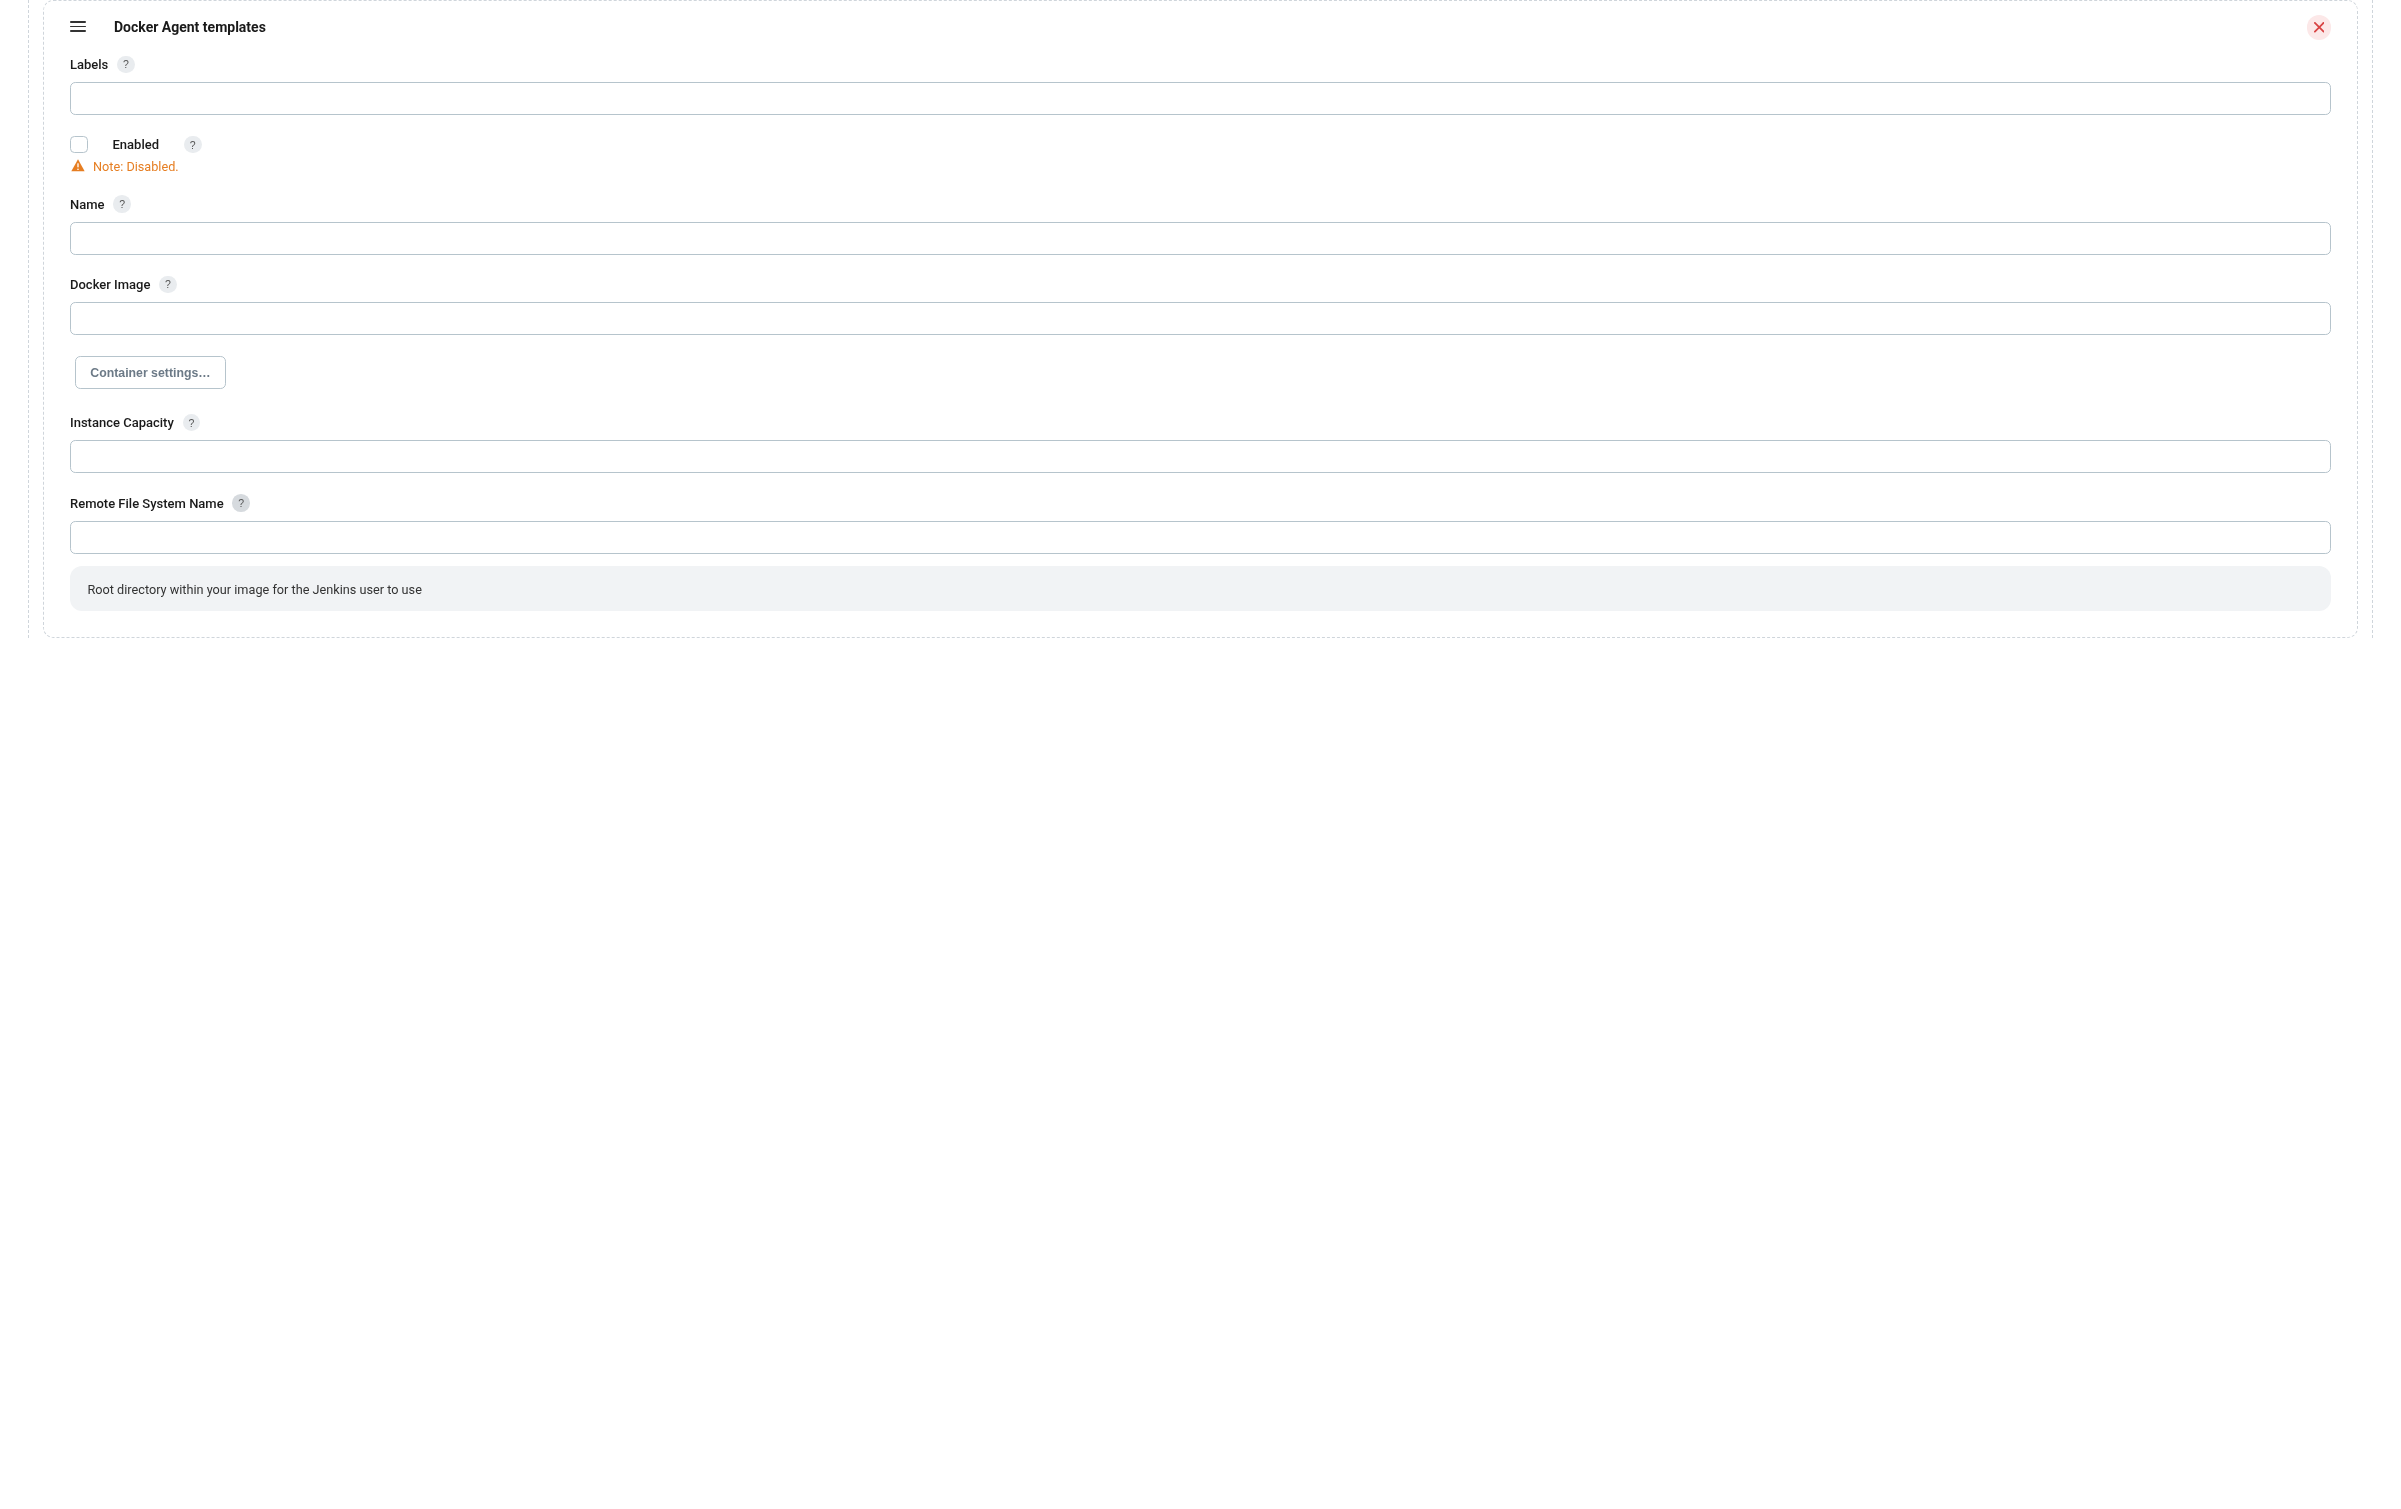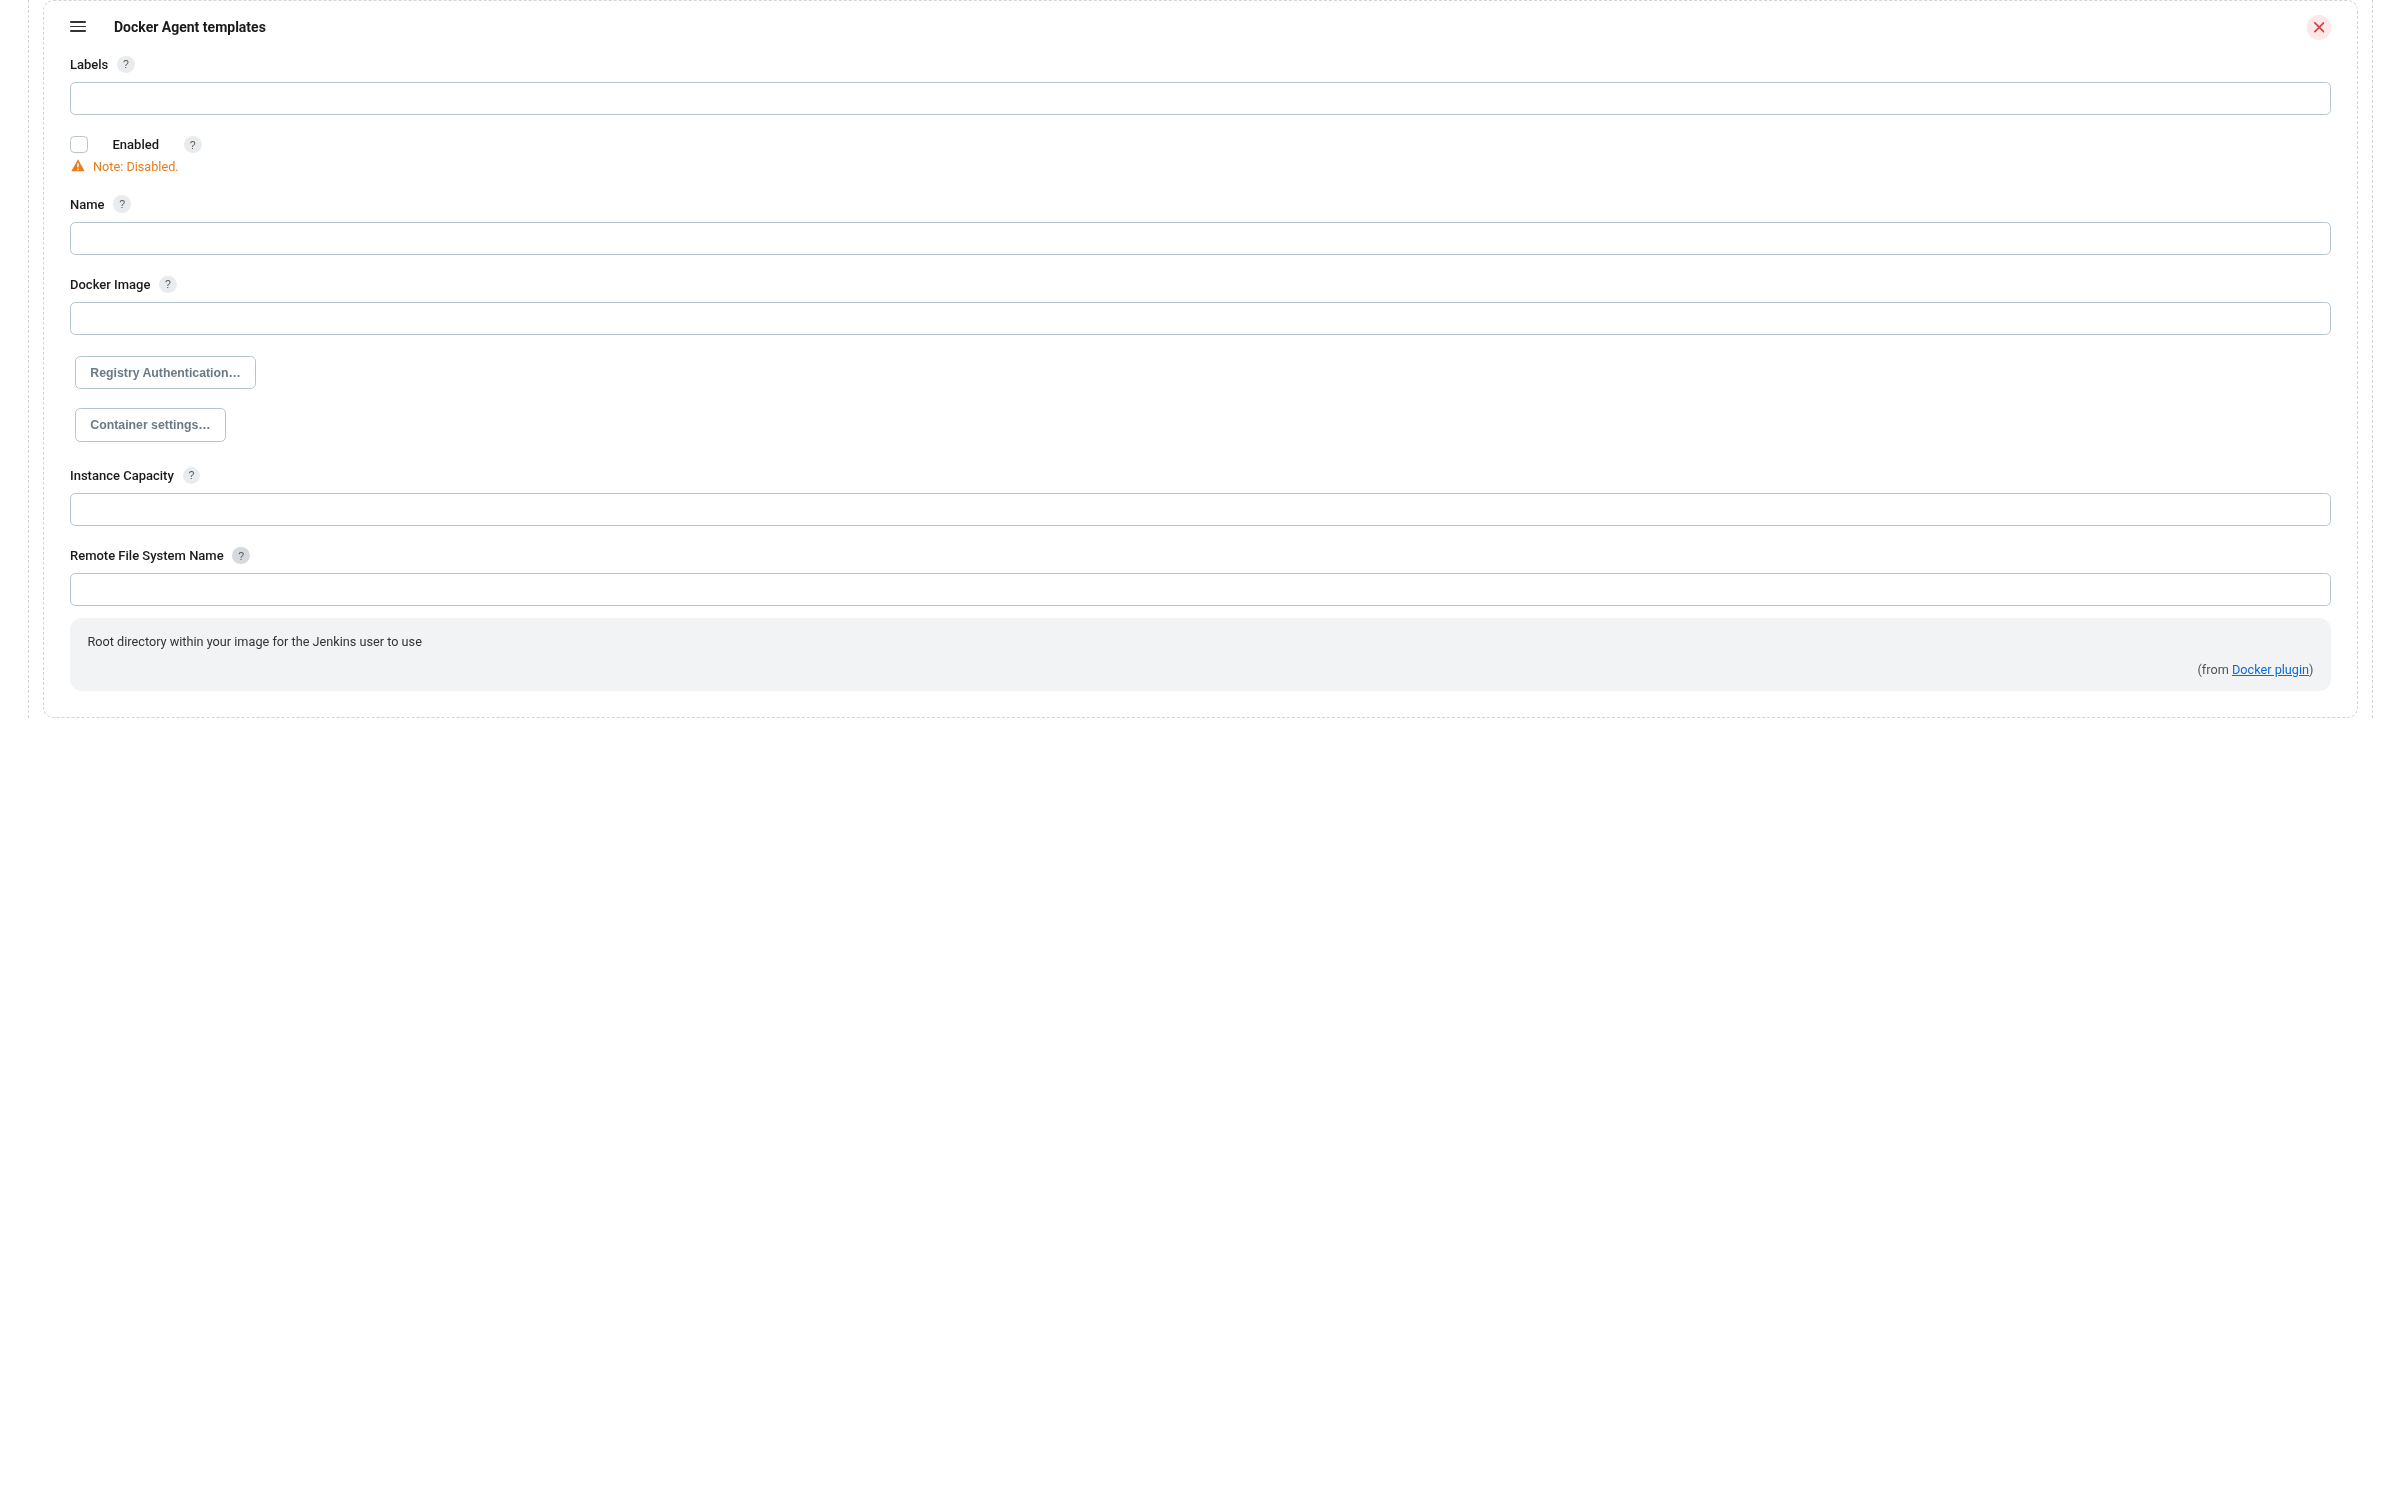--- a/index.html
+++ b/index.html
@@ -227,23 +227,20 @@
       </div>
 
       <div class="form-row">
         <div class="label-row">
           <span class="field-label">Docker Image</span>
           <button class="help-badge">?</button>
         </div>
         <input type="text" class="text-input" value="" style="">
       </div>
 
-      <div class="button-spacing">
-        <button class="sub-button">Registry Authentication…</button>
-      </div>
 
       <div class="button-spacing" style="margin-bottom:24.5px;">
         <button class="sub-button">Container settings…</button>
       </div>
 
       <div class="form-row">
         <div class="label-row">
           <span class="field-label">Instance Capacity</span>
           <button class="help-badge">?</button>
         </div>
@@ -253,21 +250,18 @@
       <div class="form-row" style="margin-bottom:12.3px;">
         <div class="label-row">
           <span class="field-label">Remote File System Name</span>
           <button class="help-badge active">?</button>
         </div>
         <input type="text" class="text-input" value="" style="">
       </div>
 
       <div class="help-box">
         <div>Root directory within your image for the Jenkins user to use</div>
-        <div class="help-box-footer">
-          <span>(from </span><a href="#">Docker plugin</a><span>)</span>
-        </div>
       </div>
 
     </div>
   </div>
 </div>
 
 
 </body></html>

